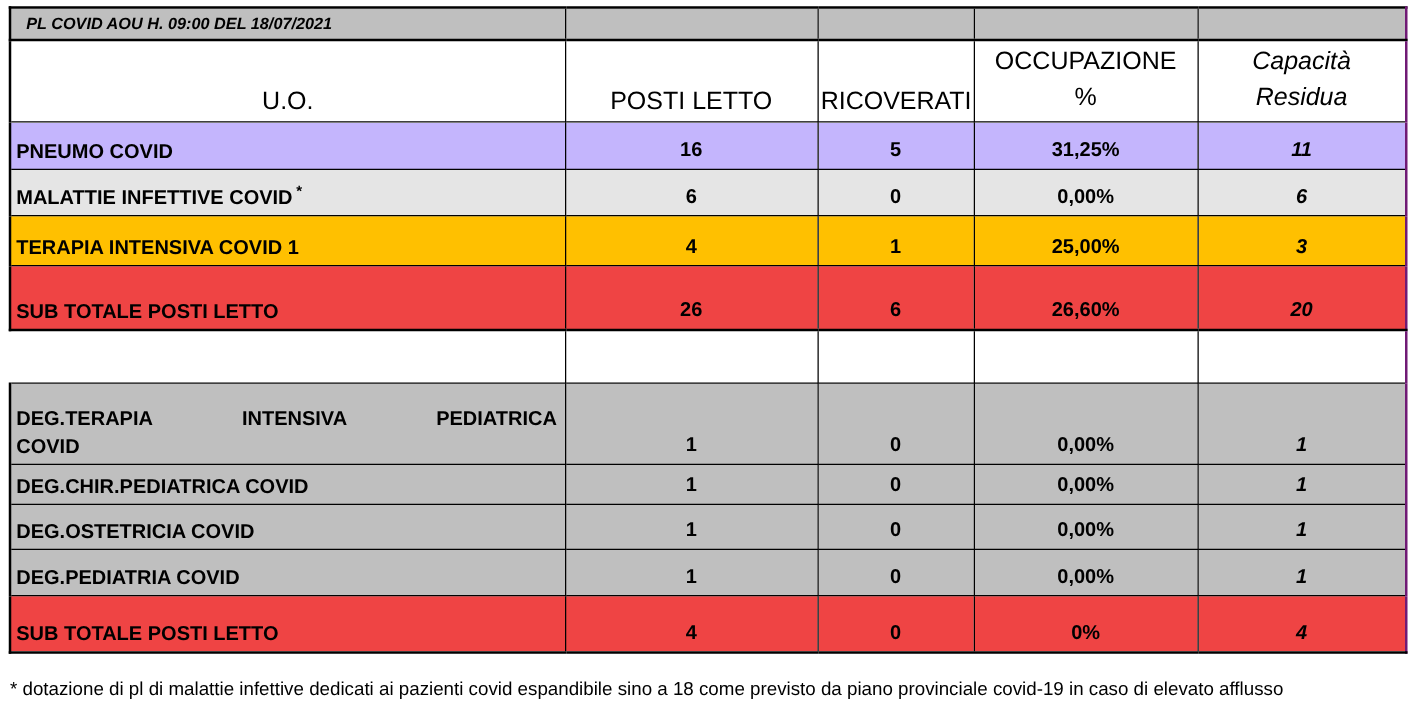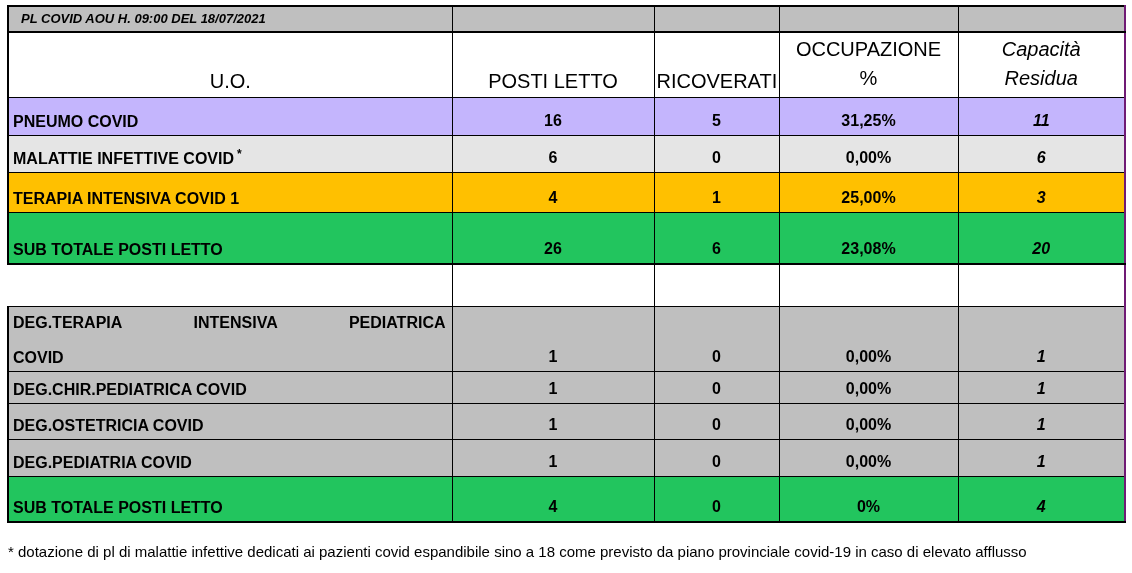--- a/index.html
+++ b/index.html
@@ -43,27 +43,27 @@
   
   td.label{
     text-align:left;vertical-align:bottom;font-weight:bold;font-size:16px;
     padding:2px 6px 4px 4px;
   }
   td.num{
     text-align:center;vertical-align:bottom;font-weight:bold;font-size:16px;
     padding:2px 2px 5px 2px;
   }
   .jline{display:block;text-align:justify;text-align-last:justify;line-height:1.6;}
-  .l2{display:block;line-height:1.15;margin-top:13px;}
+  .l2{display:block;line-height:1.15;}
   sup.marker{font-size:12px;font-weight:bold;vertical-align:super;margin-left:3px;}
   
   tr.bg-lightgreen td{background:#c4b5fd;}
   tr.bg-green td{background:#e5e5e5;}
   tr.bg-gold td{background:#ffc000;}
-  tr.bg-blue td{background:#22c55e;border-bottom-width:2px;}
+  tr.bg-blue td{background:#ef4444;border-bottom-width:2px;}
   tr.bg-gray td{background:#bfbfbf;}
   tr.empty-row td{background:#ffffff;}
   tr.empty-row td:first-child{border-left:none;}
   
   .footnote{
     margin:17px 4px 0 1px;
     font-size:15px;line-height:1.55;font-weight:normal;
     max-width:1118px;
   }
 </style>
@@ -124,21 +124,21 @@
       <td class="num">4</td>
       <td class="num">1</td>
       <td class="num">25,00%</td>
       <td class="num">3</td>
     </tr>
 
     <tr class="bg-blue" style="height:51px">
       <td class="label">SUB TOTALE POSTI LETTO</td>
       <td class="num">26</td>
       <td class="num">6</td>
-      <td class="num">23,08%</td>
+      <td class="num">26,60%</td>
       <td class="num">20</td>
     </tr>
 
     <tr class="empty-row" style="height:43px">
       <td></td>
       <td></td>
       <td></td>
       <td></td>
       <td></td>
     </tr>

